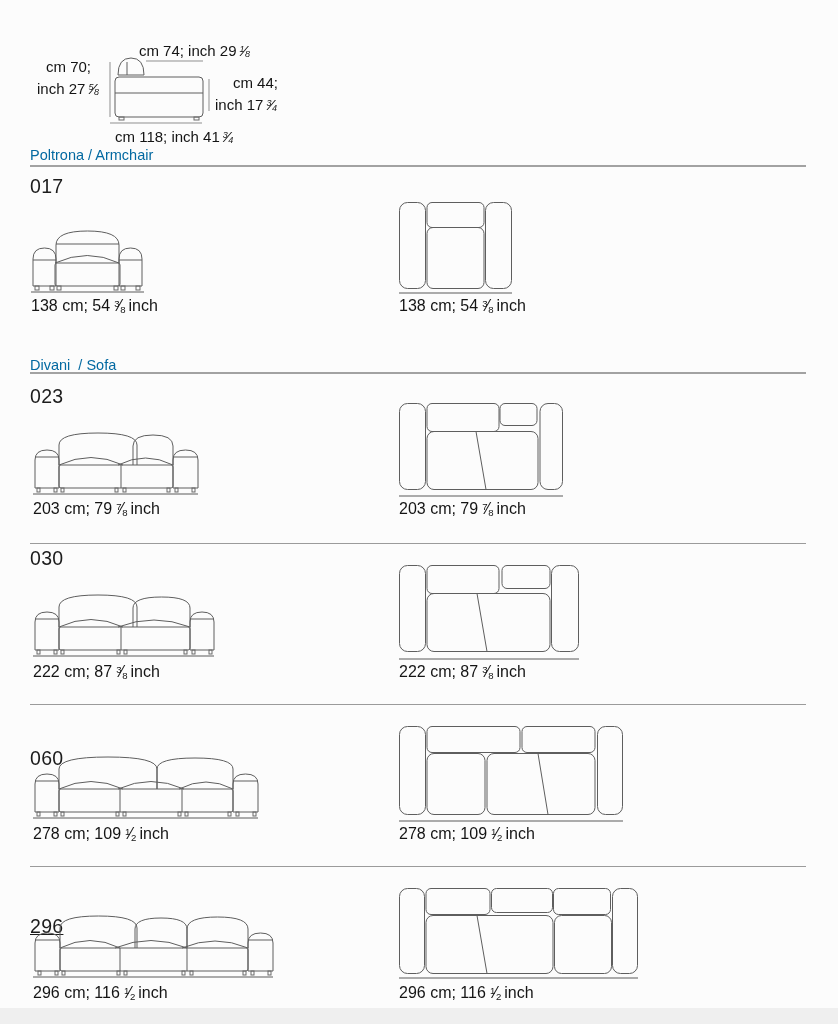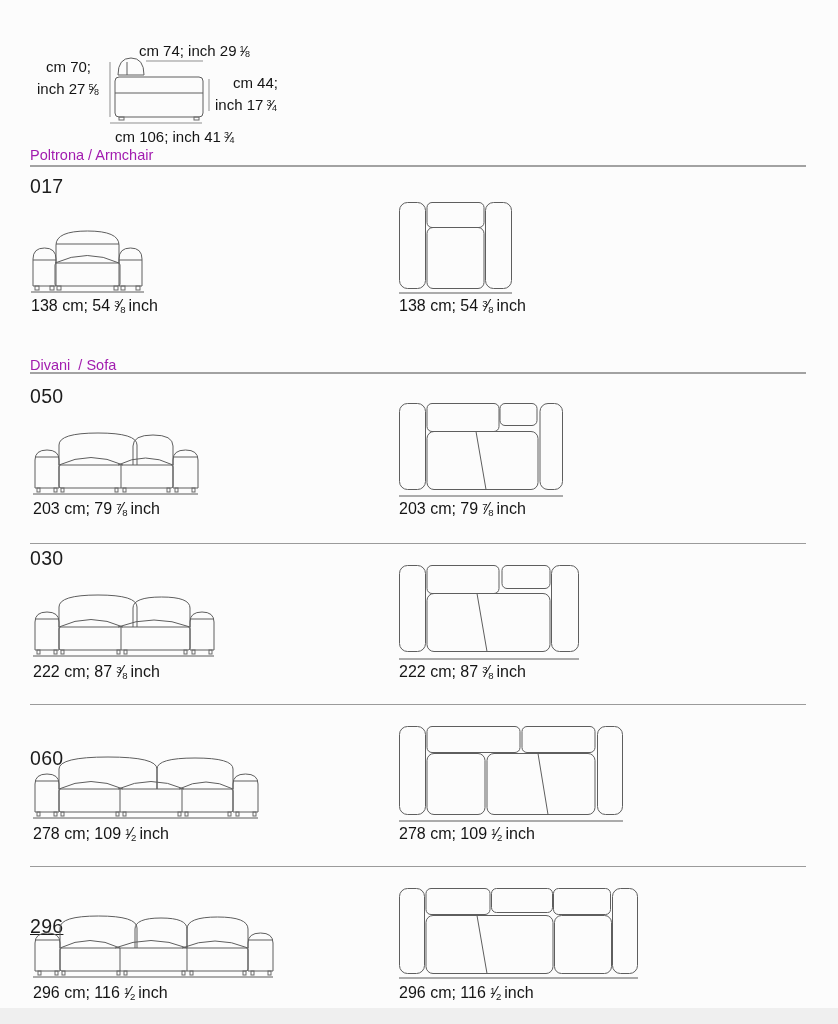--- a/index.html
+++ b/index.html
@@ -4,30 +4,30 @@
 <style>
   html,body{margin:0;padding:0;background:#e9e9e9;}
   .page{
     position:relative;width:838px;height:1024px;margin:0 auto;
     background:#fcfcfc;overflow:hidden;
     font-family:"Liberation Sans",sans-serif;color:#1a1a1a;
     -webkit-font-smoothing:antialiased;
   }
   .rule{position:absolute;left:30px;width:776px;height:2px;background:#a2a2a2;}
   .rule.thin{height:1px;background:#9b9b9b;}
-  .cat-header{position:absolute;left:30px;font-size:14.5px;color:#a21caf;white-space:pre;}
+  .cat-header{position:absolute;left:30px;font-size:14.5px;color:#0369a1;white-space:pre;}
   .model-code{position:absolute;left:30px;font-size:19.5px;color:#1c1c1c;letter-spacing:.3px;}
   .dim-label{position:absolute;font-size:16px;color:#141414;white-space:nowrap;}
   .spec-label{position:absolute;font-size:15px;color:#141414;white-space:nowrap;line-height:20px;}
   .frac{white-space:nowrap;}
   .frac sup{font-size:.6em;vertical-align:.42em;}
   .frac sub{font-size:.6em;vertical-align:-.16em;}
   .frac .fs{margin:0 -1px;}
   .dim-label .frac{margin:0 3px 0 4px;}
-  .spec-label .frac{margin:0 1px 0 3px;}
+  .spec-label .frac{margin:0 1px 0 3px;font-style:italic;}
   svg.draw{position:absolute;overflow:visible;}
   svg.draw path,svg.draw rect,svg.draw line{fill:none;stroke:#5e5e5e;stroke-width:1;}
   svg.draw .dimline{stroke:#8f8f8f;}
   svg.draw .uline{stroke:#5a5a5a;}
   svg.draw .foot{stroke:#6a6a6a;}
   .bottom-strip{position:absolute;left:0;top:1008px;width:838px;height:16px;background:#efefef;}
 </style>
 </head>
 <body>
 
@@ -55,21 +55,21 @@
     </svg>
     <div class="spec-label" style="left:85px;top:11px;width:160px;text-align:center;"><span>cm 74; inch 29</span><span class="frac"><sup>1</sup><span class="fs">⁄</span><sub>8</sub></span></div>
     <div class="spec-label" style="left:0;top:29px;width:77px;text-align:center;">
       <div>cm 70;</div>
       <div><span>inch 27</span><span class="frac"><sup>5</sup><span class="fs">⁄</span><sub>8</sub></span></div>
     </div>
     <div class="spec-label" style="left:185px;top:45px;text-align:right;">
       <div>cm 44;</div>
       <div><span>inch 17</span><span class="frac"><sup>3</sup><span class="fs">⁄</span><sub>4</sub></span></div>
     </div>
-    <div class="spec-label" style="left:85px;top:97px;"><span>cm 106; inch 41</span><span class="frac"><sup>3</sup><span class="fs">⁄</span><sub>4</sub></span></div>
+    <div class="spec-label" style="left:85px;top:97px;"><span>cm 118; inch 41</span><span class="frac"><sup>3</sup><span class="fs">⁄</span><sub>4</sub></span></div>
   </div>
 
   <div class="cat-header" style="top:147px;">Poltrona / Armchair</div>
   <div class="rule" style="top:165px;"></div>
 
   <div class="model-code" style="top:175px;">017</div>
 
   <svg class="draw" style="left:31px;top:229px;" width="113" height="66" viewBox="0 0 113 66">
     <g>
         <path d="M2,57 V30 Q2,19 13.5,19 Q25,19 25,30 V57 Z"></path>
@@ -104,21 +104,21 @@
     <rect x="86.5" y="0.5" width="26" height="86" rx="8"></rect>
     <rect x="28" y="0.5" width="57" height="25" rx="5"></rect>
     <rect x="28" y="25.5" width="57" height="61" rx="6"></rect>
     <line class="uline" x1="0" y1="91" x2="113" y2="91"></line>
   </svg>
   <div class="dim-label" style="left:399px;top:297px;"><span>138 cm; 54</span><span class="frac"><sup>3</sup><span class="fs">⁄</span><sub>8</sub></span><span>inch</span></div>
 
   <div class="cat-header" style="top:357px;">Divani  / Sofa</div>
   <div class="rule" style="top:372px;"></div>
 
-  <div class="model-code" style="top:385px;">050</div>
+  <div class="model-code" style="top:385px;">023</div>
 
   <svg class="draw" style="left:33px;top:431px;" width="168" height="66" viewBox="0 0 168 66">
     <g>
         <path d="M2,57 V29 Q2,19 14,19 Q26,19 26,29 V57 Z"></path>
         <path d="M2,26 H26"></path>
       </g>
     <g>
         <path d="M26,34 V14 Q26,2 65,2 Q104,2 104,14 V34"></path>
       </g>
     <g>

